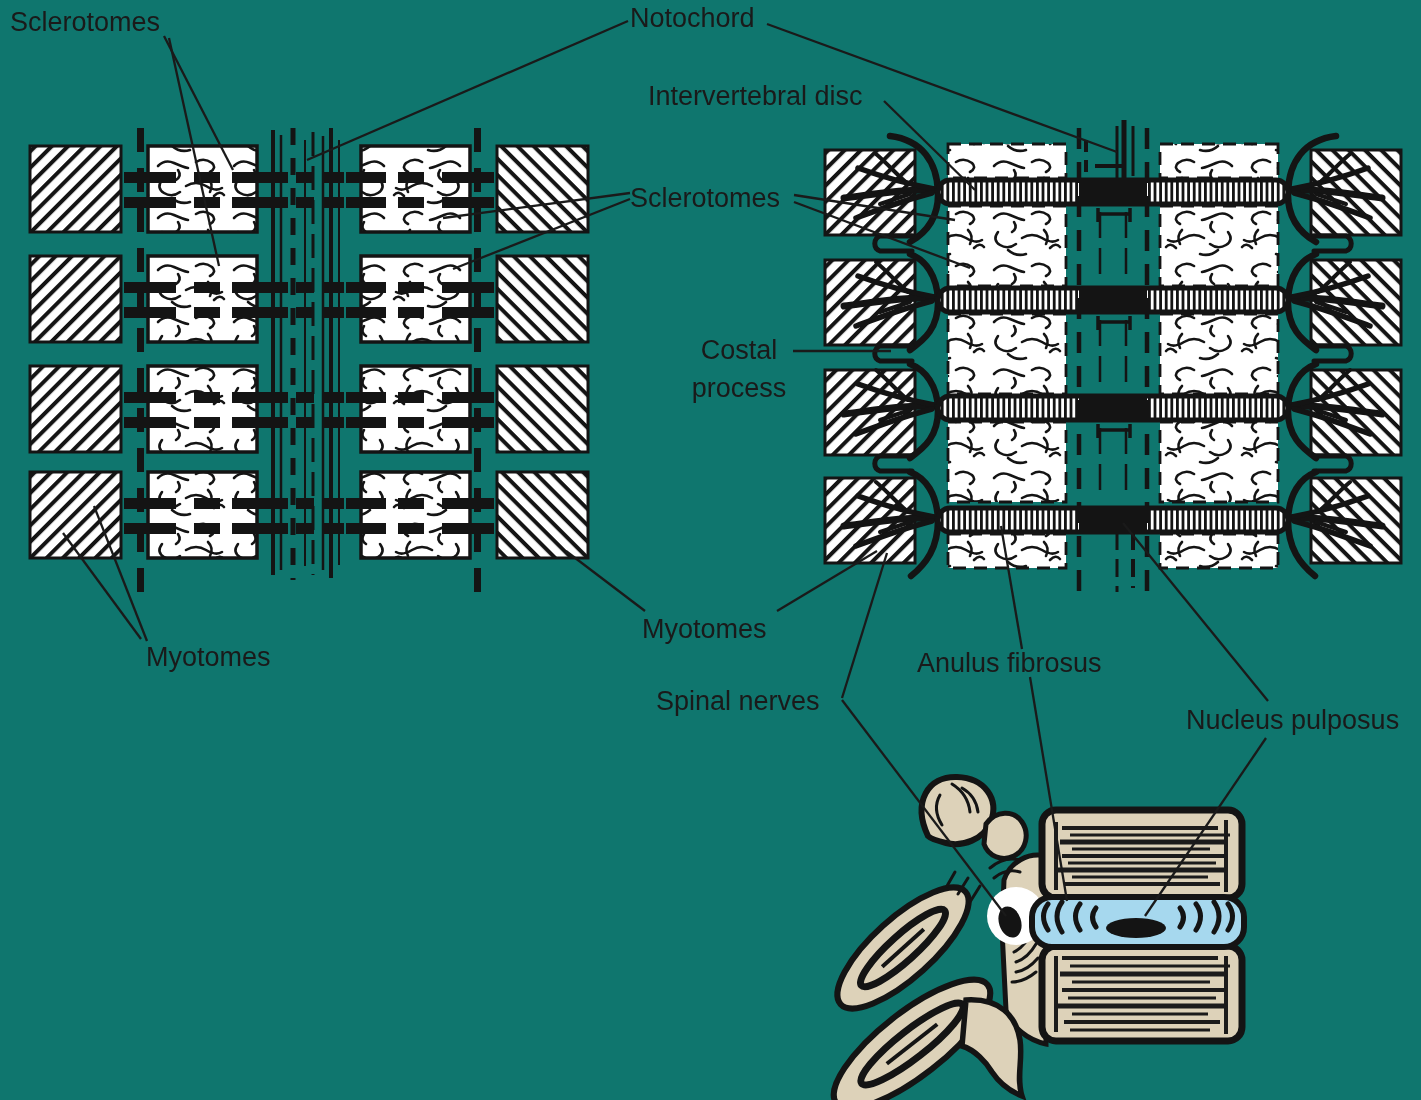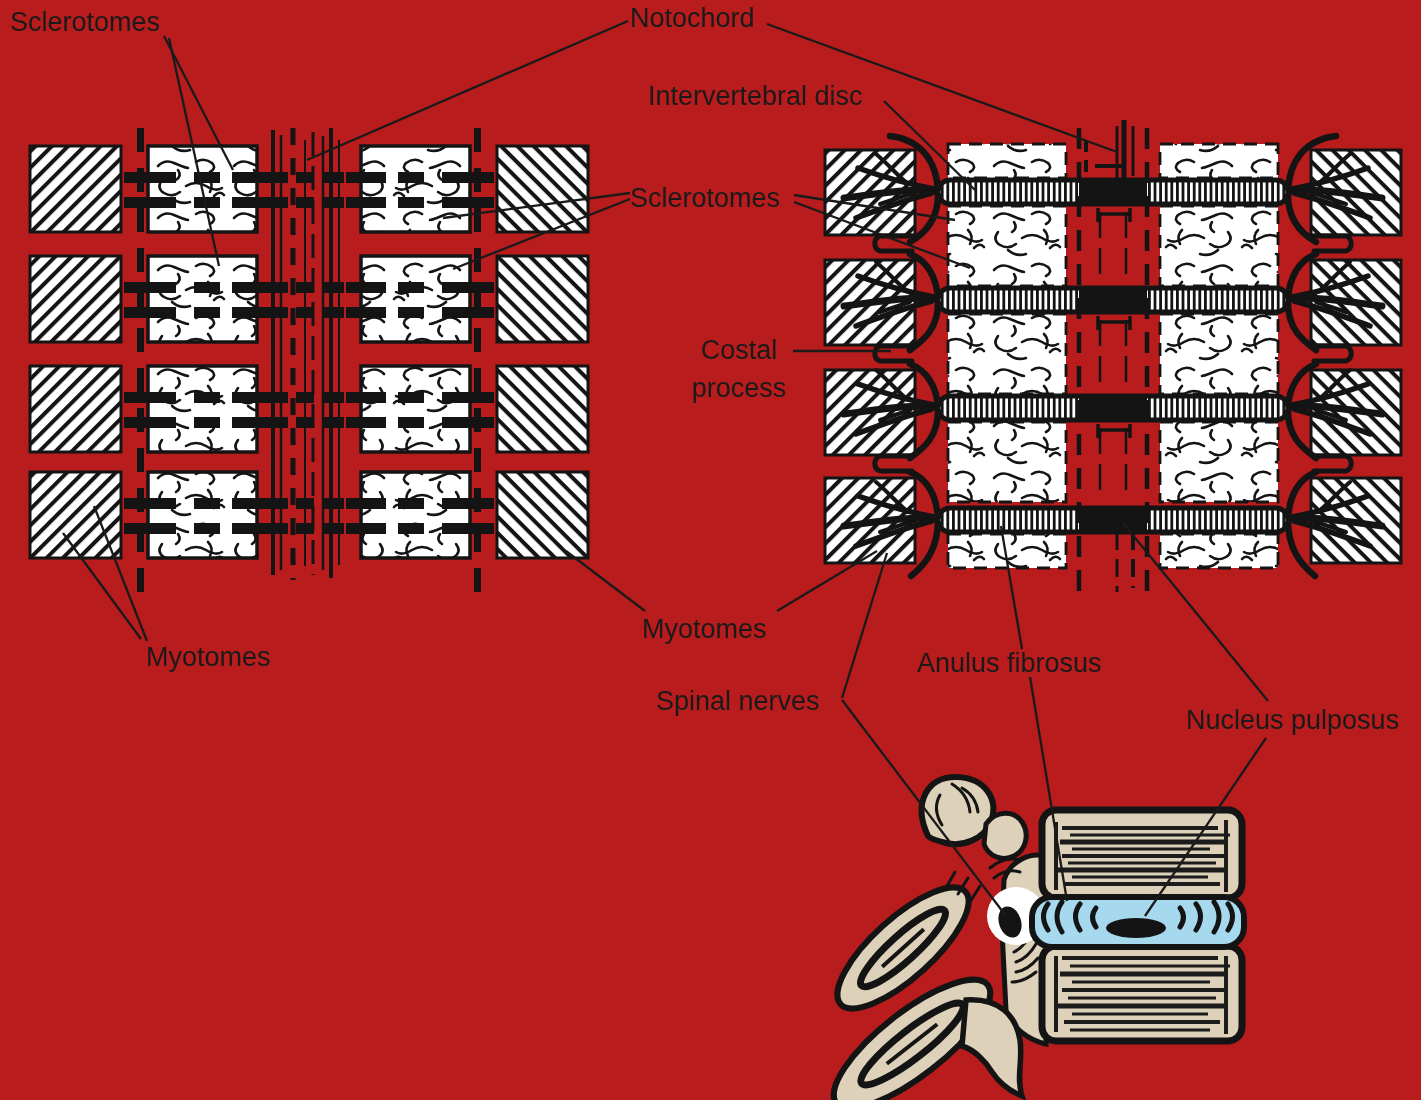--- a/index.html
+++ b/index.html
@@ -1,16 +1,16 @@
 <!DOCTYPE html>
 <html><head>
 <meta charset="utf-8">
 <style>
   html,body{margin:0;padding:0;background:#ffffff;}
-  .stage{position:relative;width:1421px;height:1100px;background:#b91c1c;overflow:hidden;
+  .stage{position:relative;width:1421px;height:1100px;background:#0f766e;overflow:hidden;
          font-family:"Liberation Sans", sans-serif;}
   svg{display:block}
   text.lbl{font-family:"Liberation Sans", sans-serif;font-size:27px;fill:#1a1a1a;}
 </style>
 </head>
 <body>
 
 <div class="stage">
 <svg width="1421" height="1100" viewBox="0 0 1421 1100">
 

